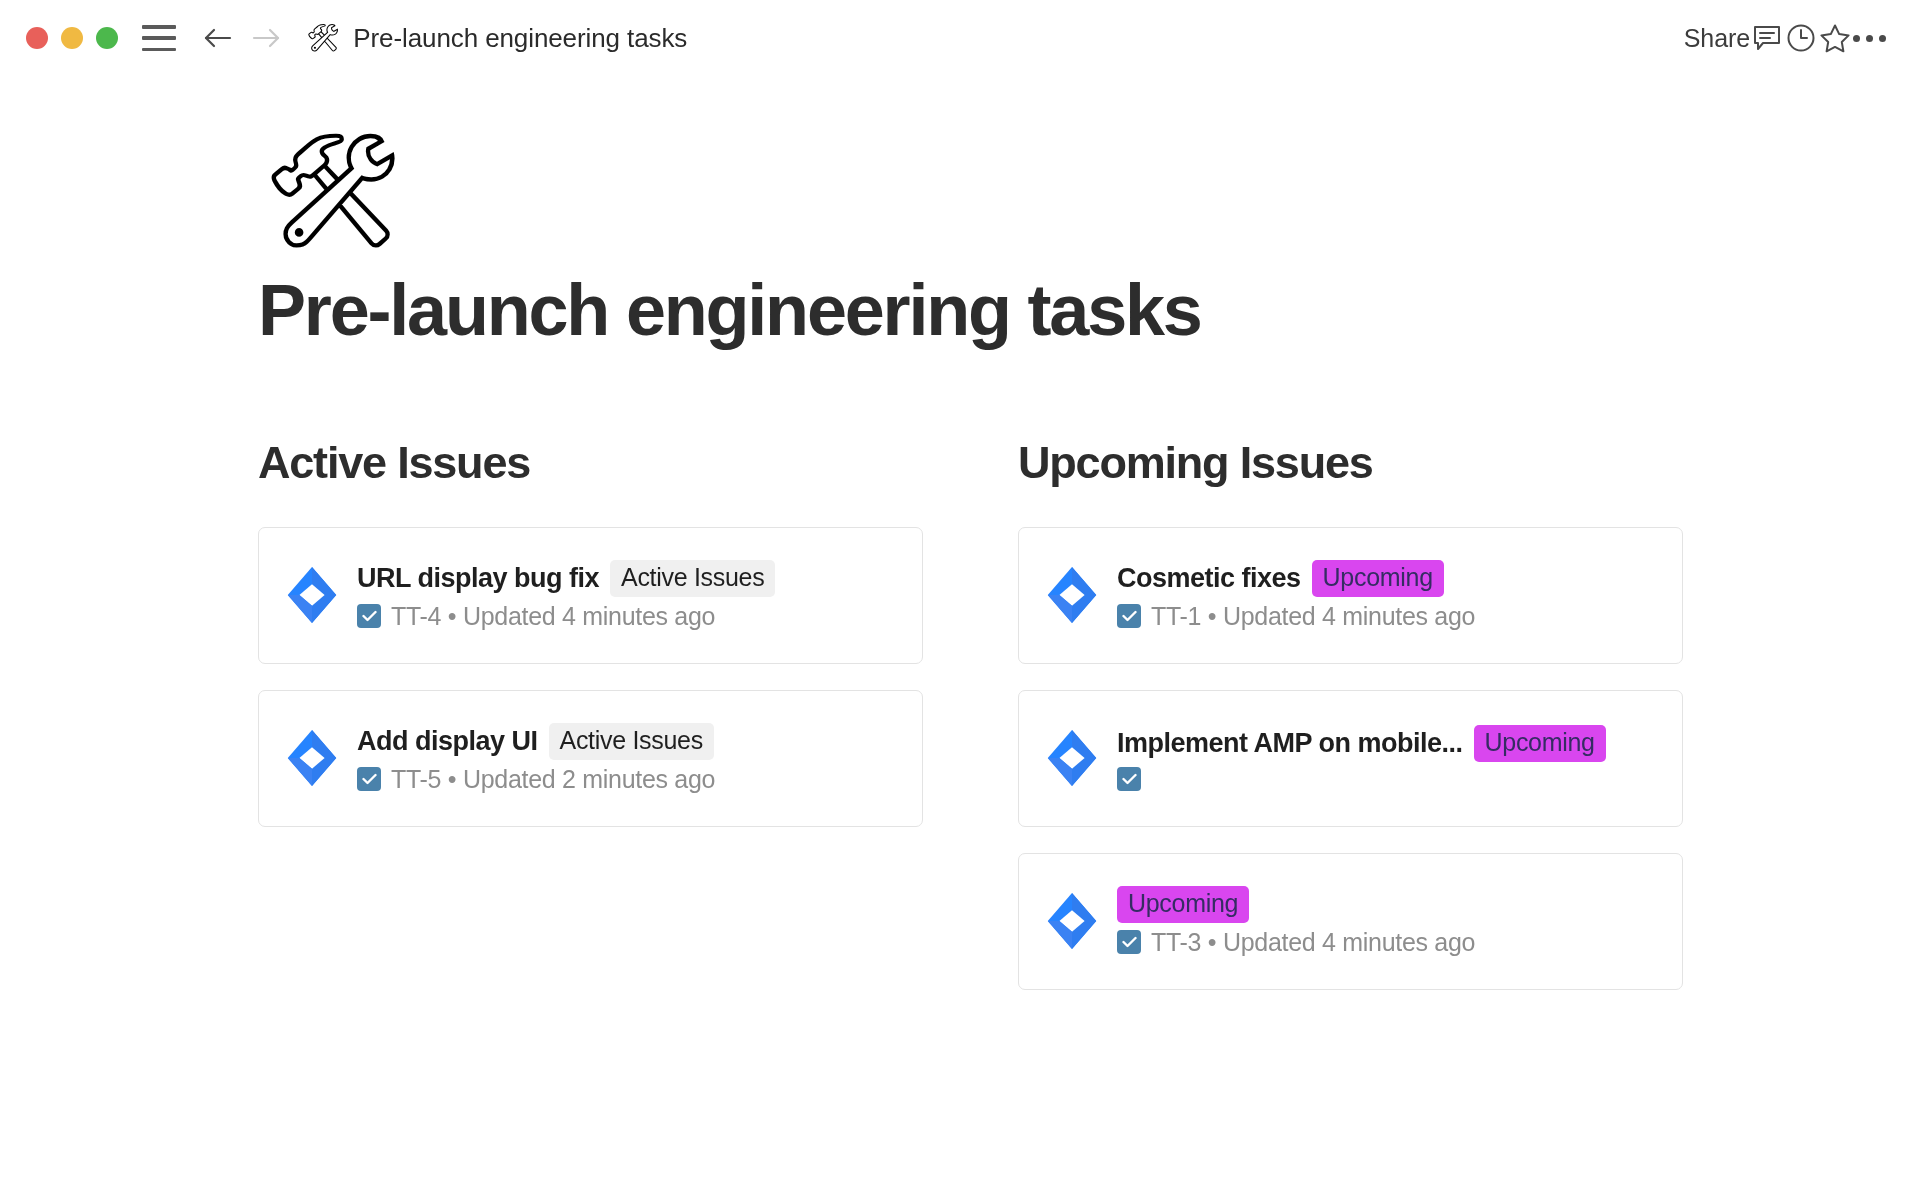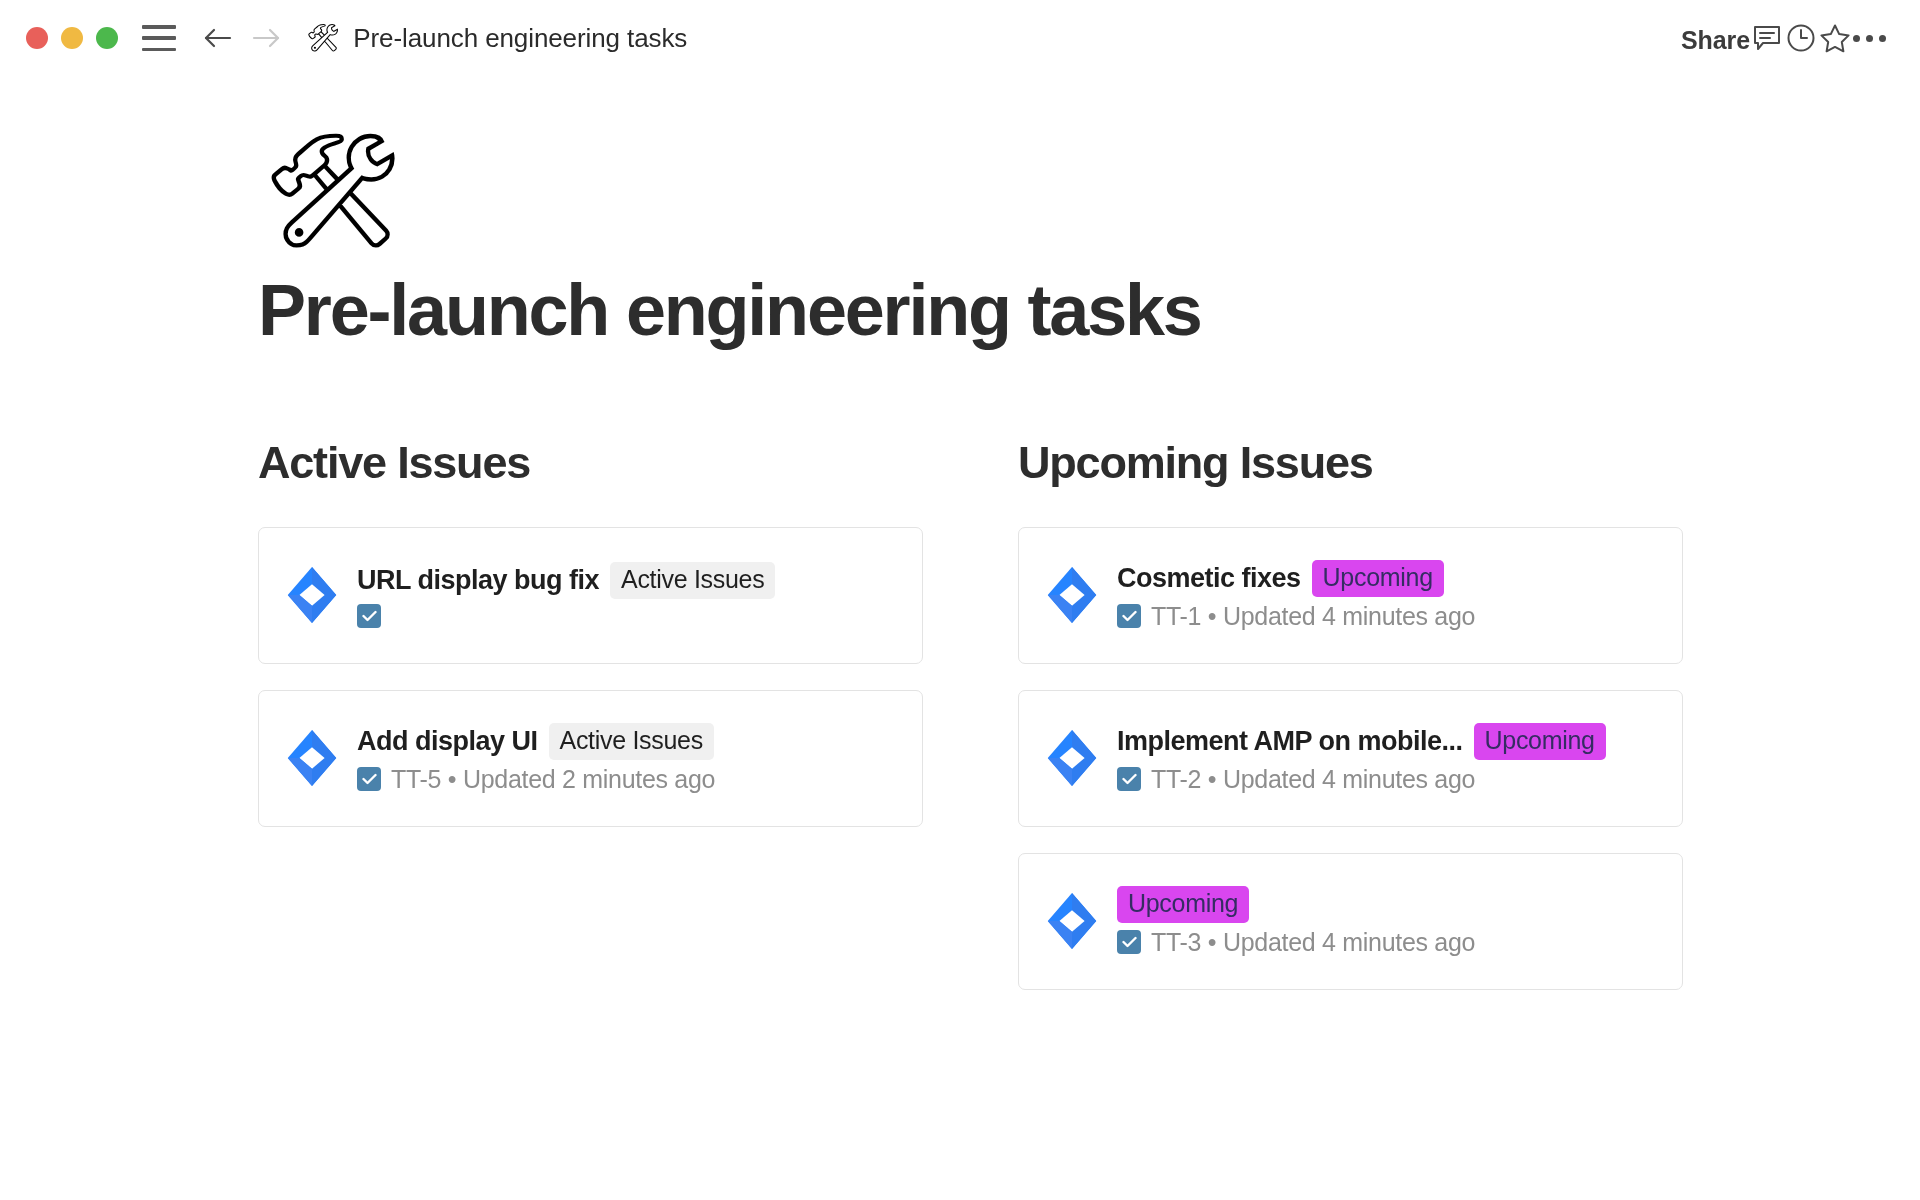--- a/index.html
+++ b/index.html
@@ -62,22 +62,21 @@
   .doc-title-small {
     font-size: 26px;
     color: #2b2b2b;
     letter-spacing: -0.1px;
     white-space: nowrap;
   }
 
   .titlebar-right {
     margin-left: auto;
     display: flex;
-    align-items: flex-end;
-    font-weight: bold;
+    align-items: center;
   }
   .share-label {
     font-size: 25px;
     color: #3c3c3c;
     cursor: pointer;
     letter-spacing: -0.1px;
   }
   .tb-icon { width: 34px; height: 34px; display: flex; align-items: center; justify-content: center; cursor: pointer; }
   .tb-icon svg { display: block; }
   .dots { display: flex; gap: 6px; align-items: center; }
@@ -277,20 +276,21 @@
             <div class="card-row-top">
               <span class="card-title">URL display bug fix</span>
               <span class="tag gray">Active Issues</span>
             </div>
             <div class="card-row-bottom">
               <span class="checkbox">
                 <svg width="15" height="12" viewBox="0 0 15 12" fill="none" stroke="#ffffff" stroke-width="2.4" stroke-linecap="round" stroke-linejoin="round">
                   <path d="M1.5 6 L5.5 10 L13.5 2"></path>
                 </svg>
               </span>
+              <span class="card-meta">TT-4 • Updated 4 minutes ago</span>
             </div>
           </div>
         </div>
 
         <div class="card">
           <span class="jira-icon">
             <svg viewBox="0 0 64 64">
               <path d="M32 3 L57 32 L32 61 L7 32 Z" fill="#2684ff"></path>
               <path d="M32 3 L57 32 L32 61 L32 43 L45 32 L32 21 Z" fill="#2f7df0"></path>
               <path d="M32 21 L45 32 L32 43 L19 32 Z" fill="#ffffff"></path>
@@ -355,21 +355,20 @@
             <div class="card-row-top">
               <span class="card-title">Implement AMP on mobile...</span>
               <span class="tag purple">Upcoming</span>
             </div>
             <div class="card-row-bottom">
               <span class="checkbox">
                 <svg width="15" height="12" viewBox="0 0 15 12" fill="none" stroke="#ffffff" stroke-width="2.4" stroke-linecap="round" stroke-linejoin="round">
                   <path d="M1.5 6 L5.5 10 L13.5 2"></path>
                 </svg>
               </span>
-              <span class="card-meta">TT-2 • Updated 4 minutes ago</span>
             </div>
           </div>
         </div>
 
         <div class="card">
           <span class="jira-icon">
             <svg viewBox="0 0 64 64">
               <path d="M32 3 L57 32 L32 61 L7 32 Z" fill="#2684ff"></path>
               <path d="M32 3 L57 32 L32 61 L32 43 L45 32 L32 21 Z" fill="#2f7df0"></path>
               <path d="M32 21 L45 32 L32 43 L19 32 Z" fill="#ffffff"></path>

